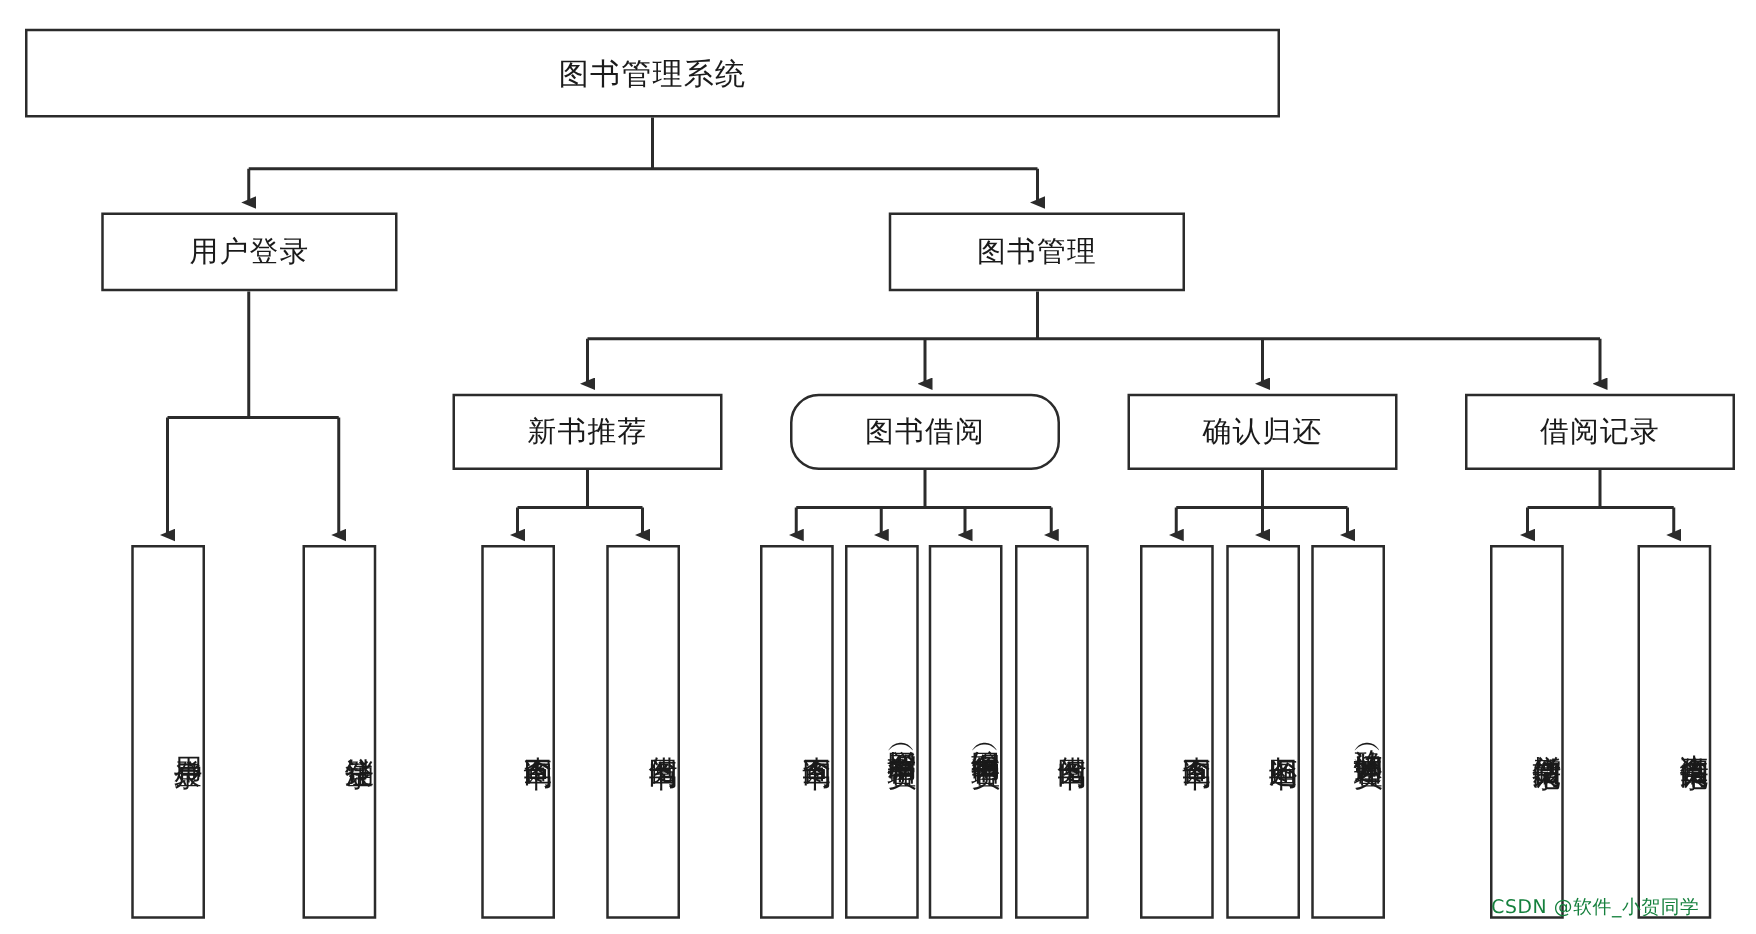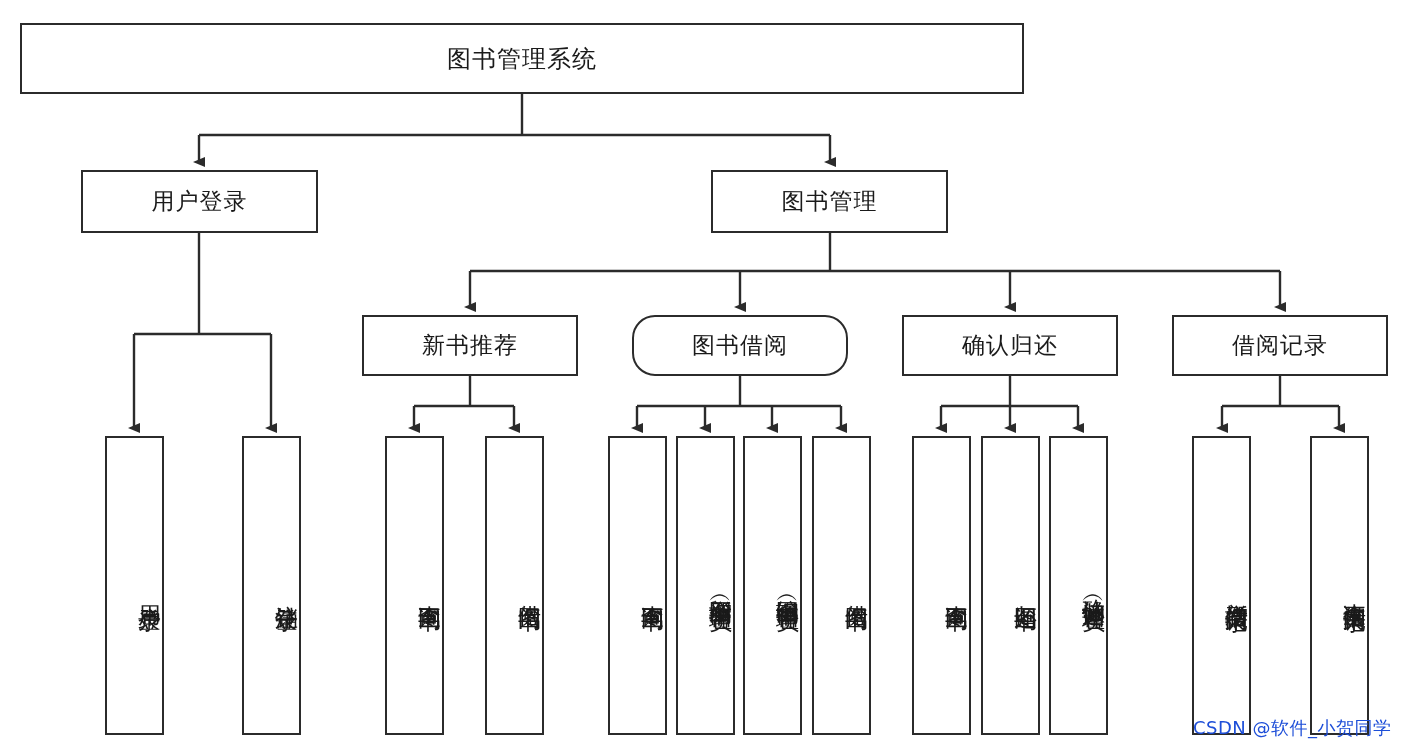--- a/index.html
+++ b/index.html
@@ -51,22 +51,22 @@
     text-align: center;
   }
   .node-v.vtop {
     padding-top: 4px;
   }
   .root-node {
     font-size: 24px;
   }
   .watermark {
     position: absolute;
-    font-size: 18px;
-    color: #1d4ed8;
+    font-size: 15px;
+    color: #15803d;
     white-space: nowrap;
     letter-spacing: 0.5px;
   }
 </style>
 </head>
 <body>
 
 <div id="canvas">
 
   <svg id="wires" viewBox="0 0 1405 747">

